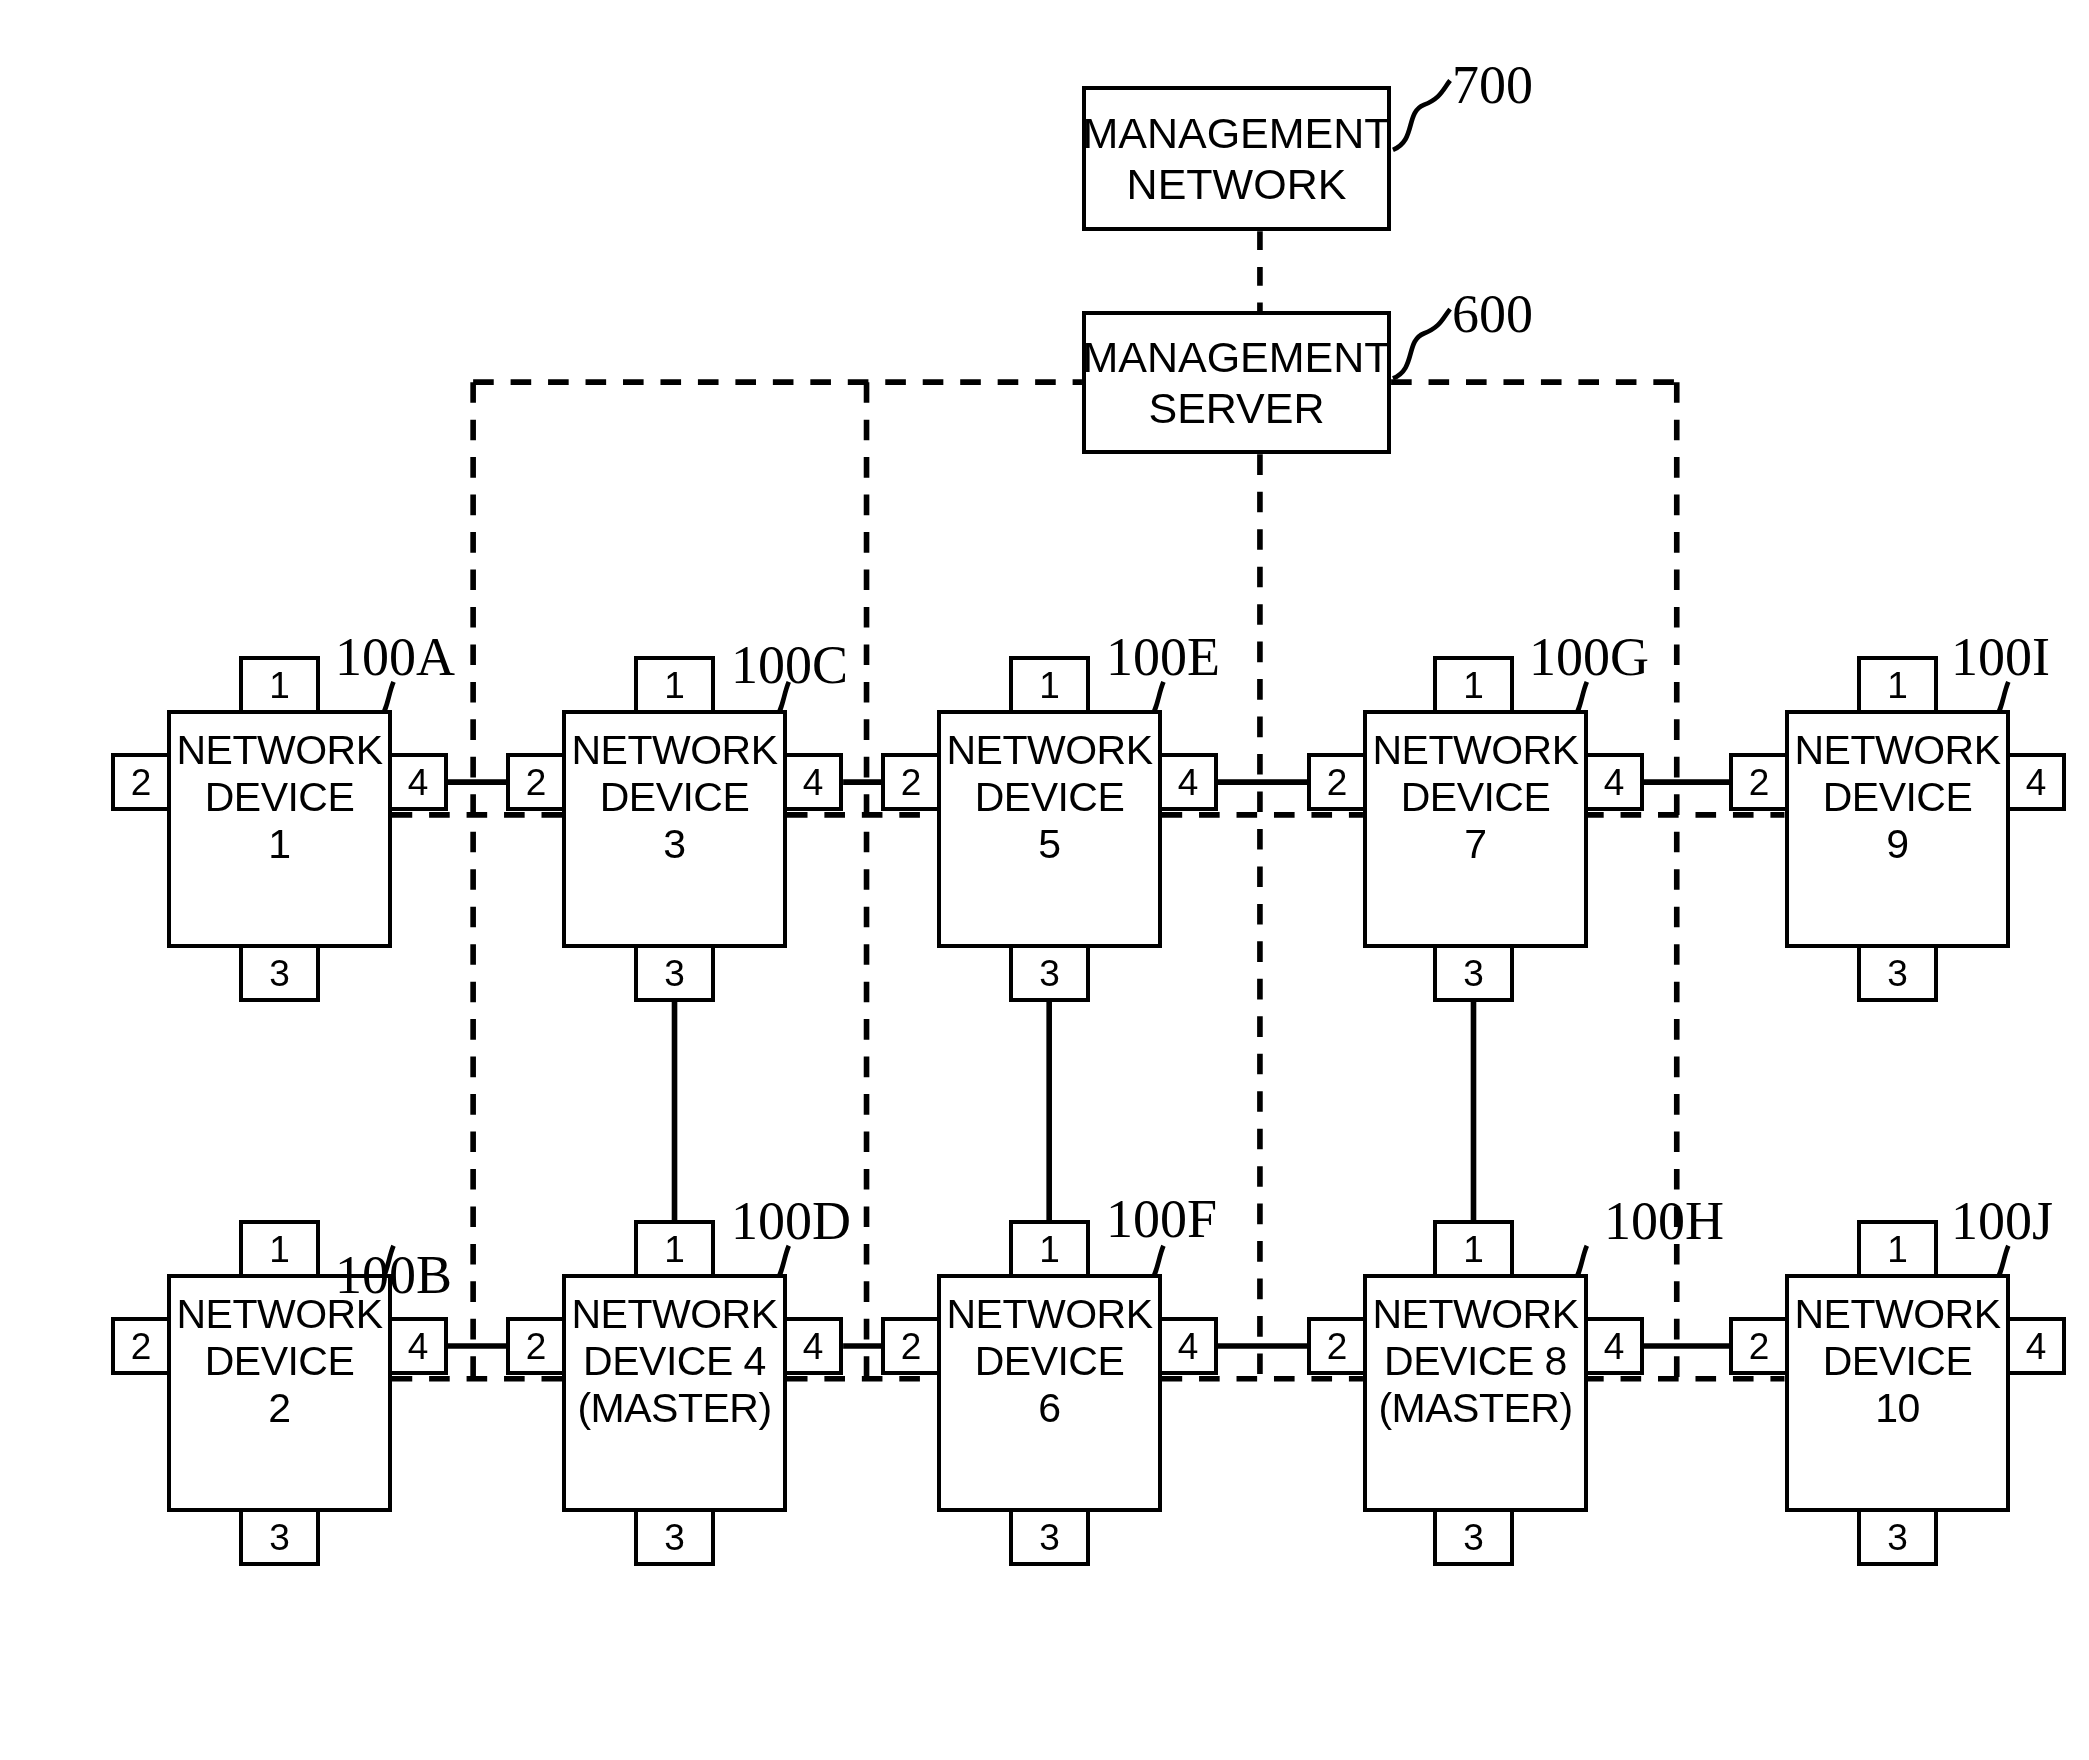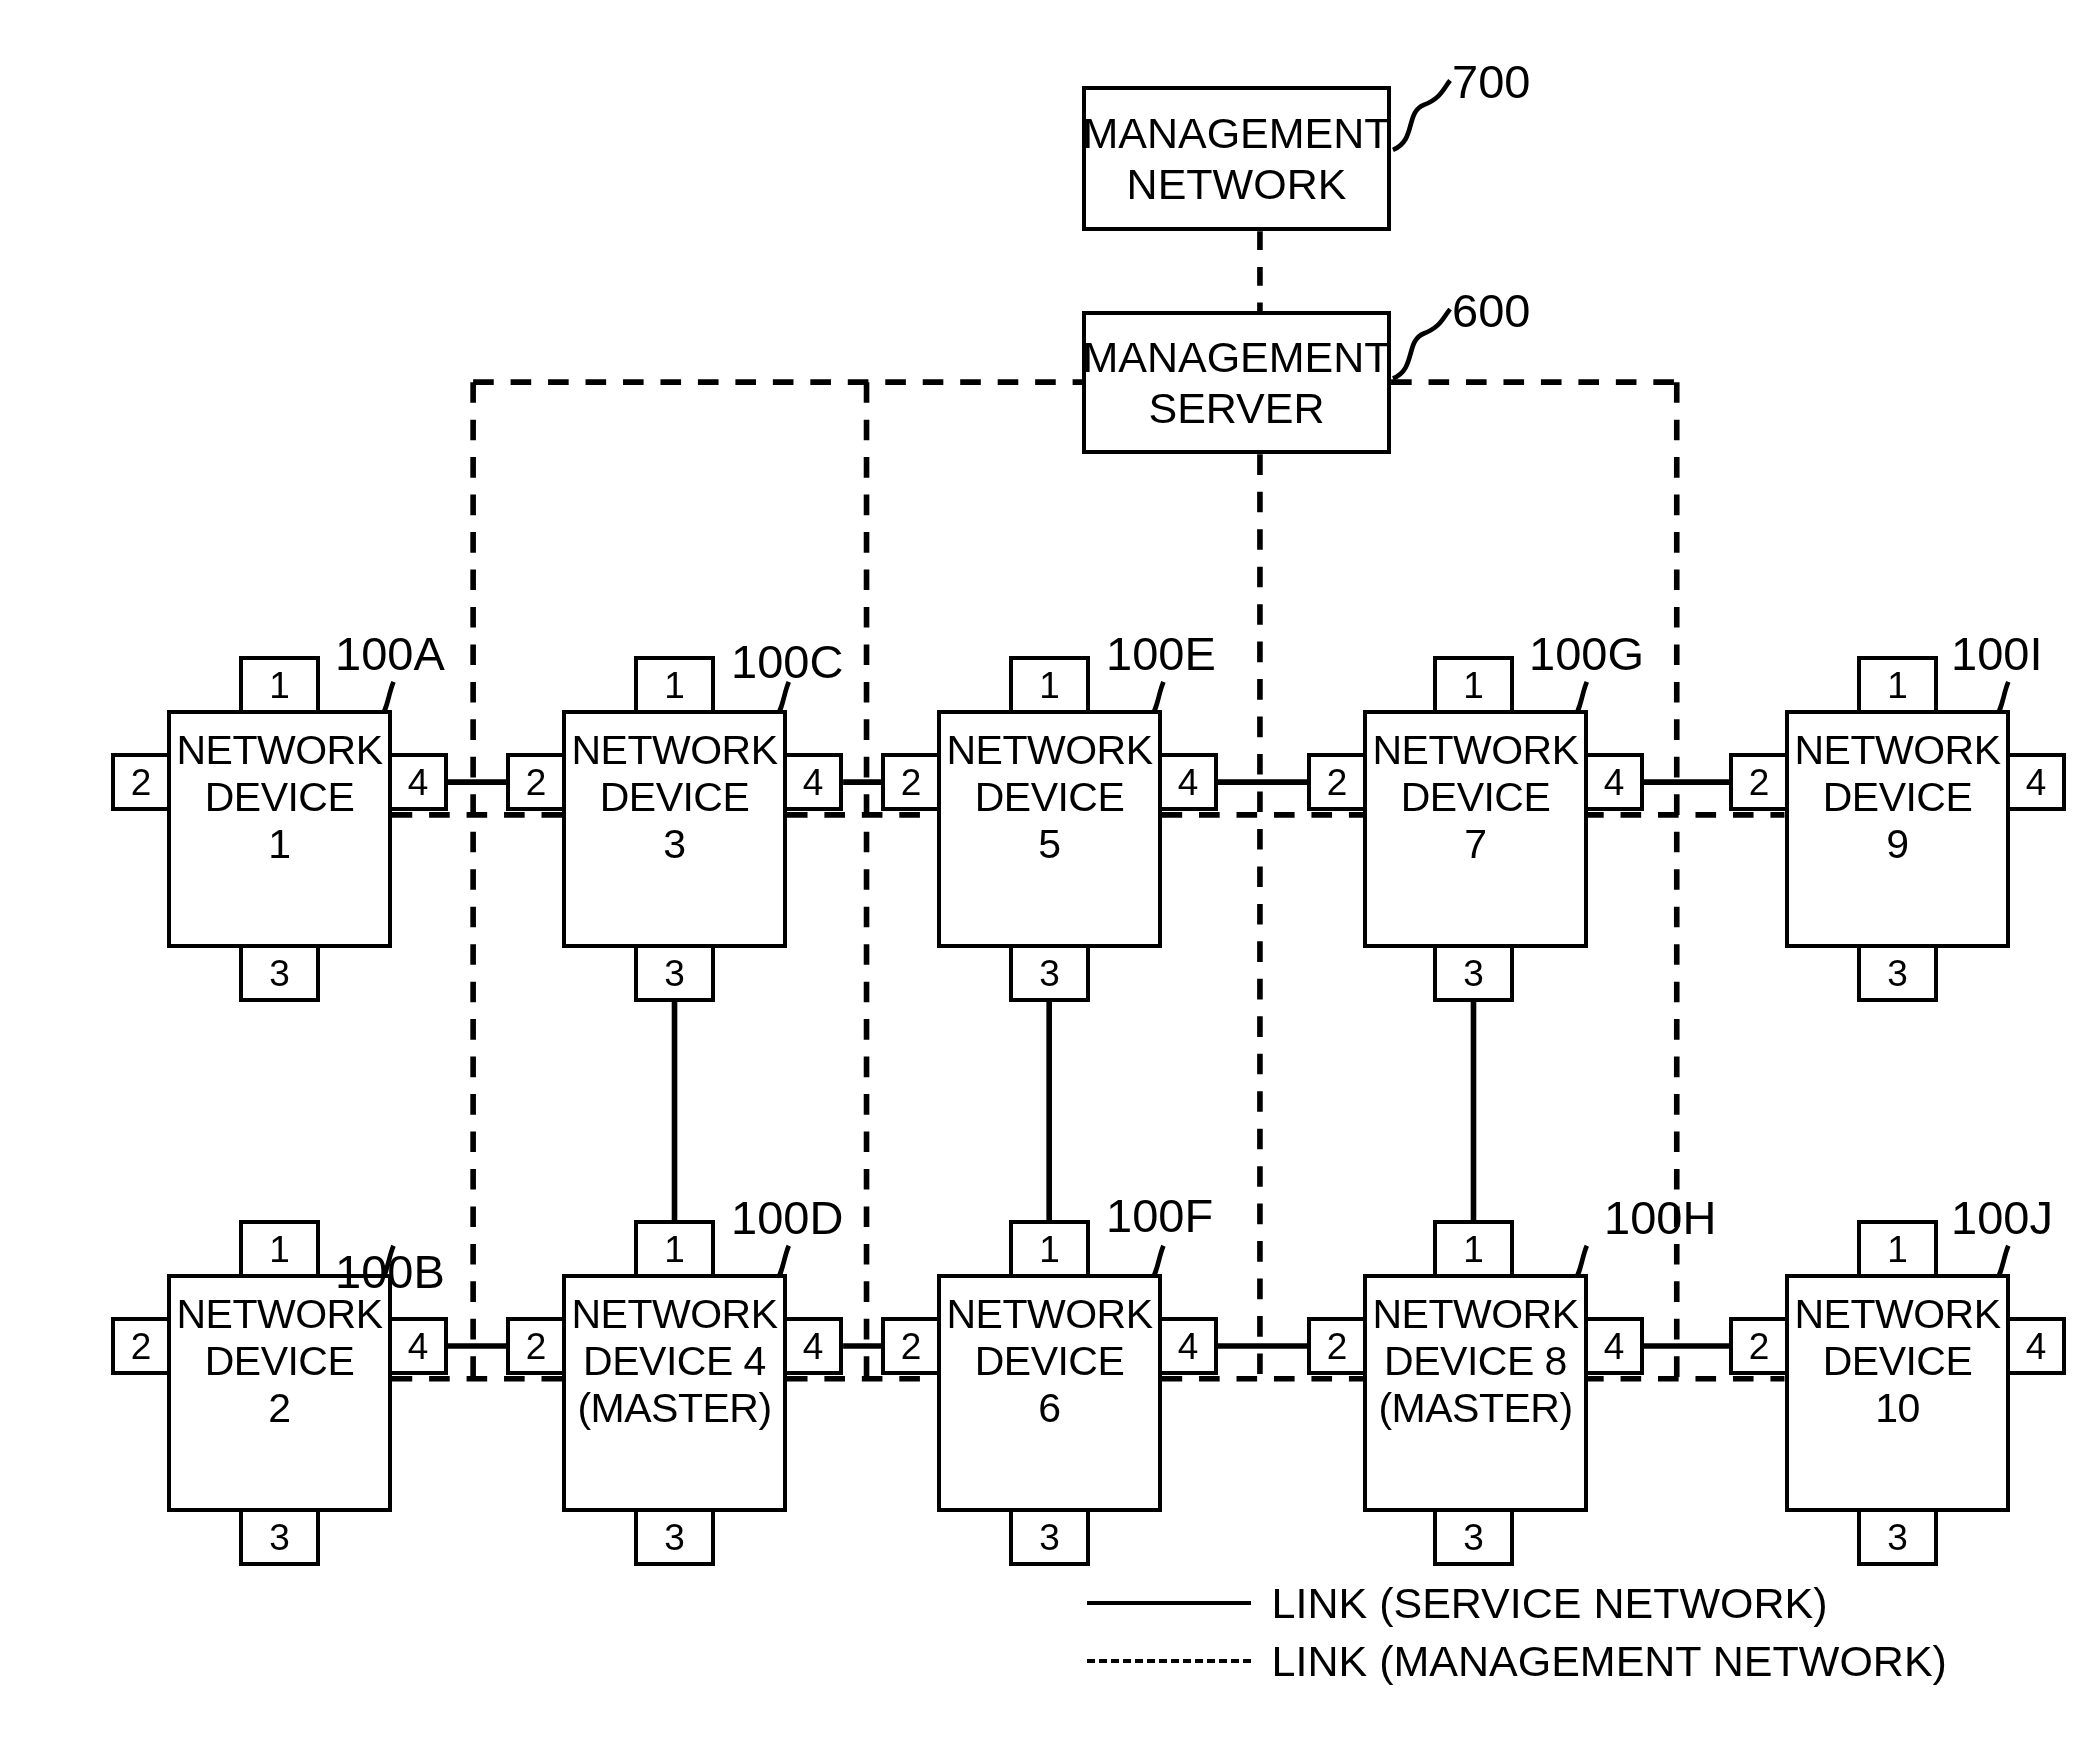--- a/index.html
+++ b/index.html
@@ -53,24 +53,25 @@
     box-sizing: border-box;
     display: flex;
     align-items: center;
     justify-content: center;
     font-size: 37px;
     line-height: 1;
     z-index: 25;
   }
   .ref {
     position: absolute;
-    font-size: 47px;
+    font-size: 54px;
     line-height: 1;
     white-space: nowrap;
     z-index: 30;
+    font-family: Liberation Serif, serif;
   }
   .srvbox {
     position: absolute;
     border: 4.7px solid #000;
     background: #fff;
     box-sizing: border-box;
     display: flex;
     flex-direction: column;
     align-items: center;
     justify-content: center;
@@ -282,25 +283,15 @@
     <div class="nline">NETWORK</div>
     <div class="nline">DEVICE</div>
     <div class="nline">10</div>
   </div>
   <div class="port" style="left:1857px; top:1220px; width:81px; height:58px;">1</div>
   <div class="port" style="left:1729px; top:1317px; width:60px; height:58px;">2</div>
   <div class="port" style="left:1857px; top:1508px; width:81px; height:58px;">3</div>
   <div class="port" style="left:2006px; top:1317px; width:60px; height:58px;">4</div>
   <div class="ref" style="left:1951px; top:1194px;">100J</div>
 
-  <div id="legend">
-    <div class="legrow">
-      <div class="legsample legsolid"></div>
-      <div class="legtext">LINK (SERVICE NETWORK)</div>
-    </div>
-    <div class="legrow">
-      <div class="legsample legdash"></div>
-      <div class="legtext">LINK (MANAGEMENT NETWORK)</div>
-    </div>
-  </div>
 
 </div>
 
 
 </body></html>

